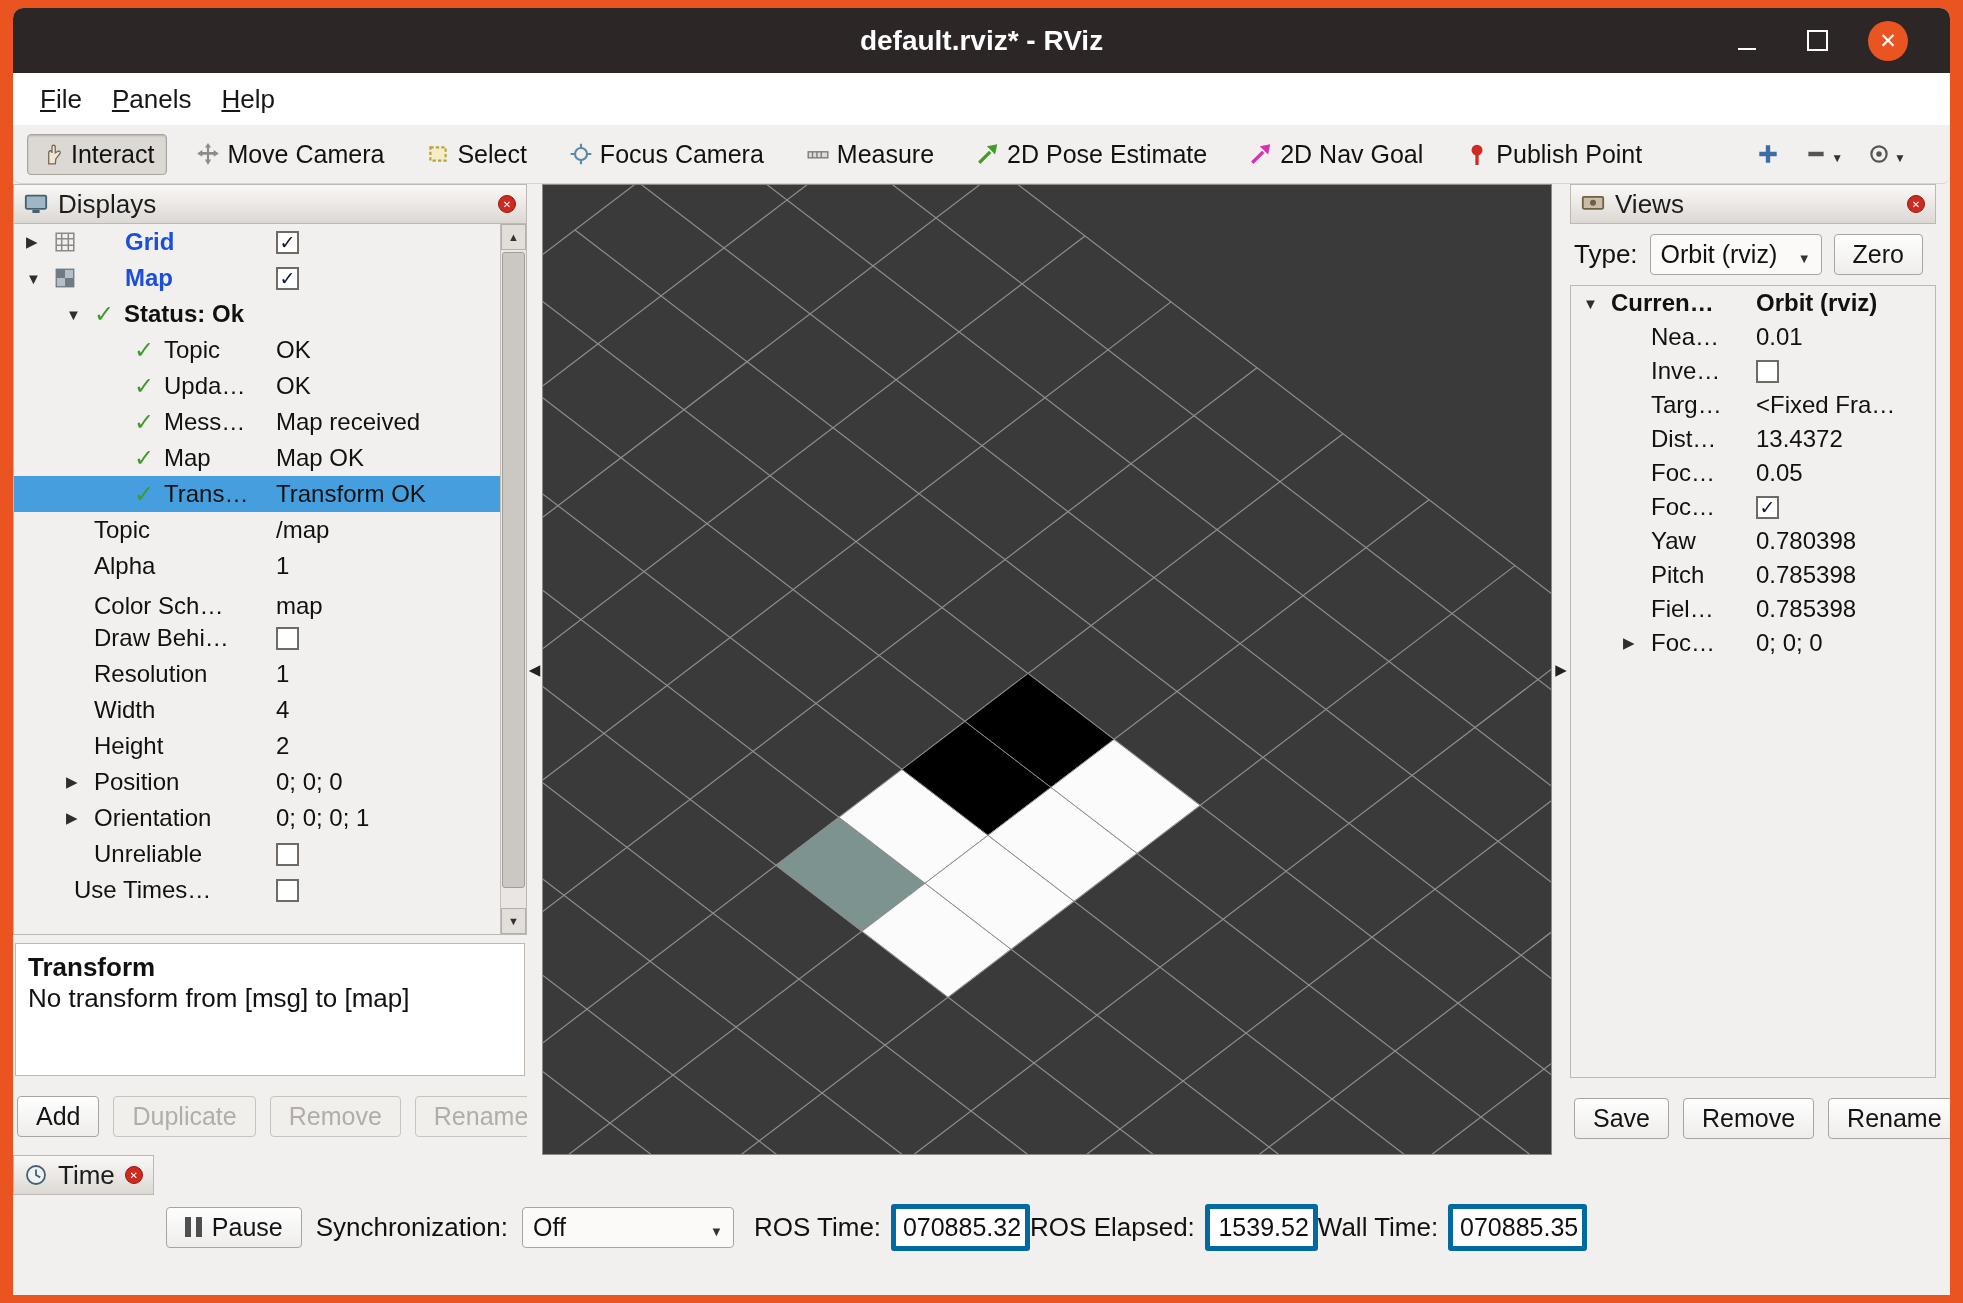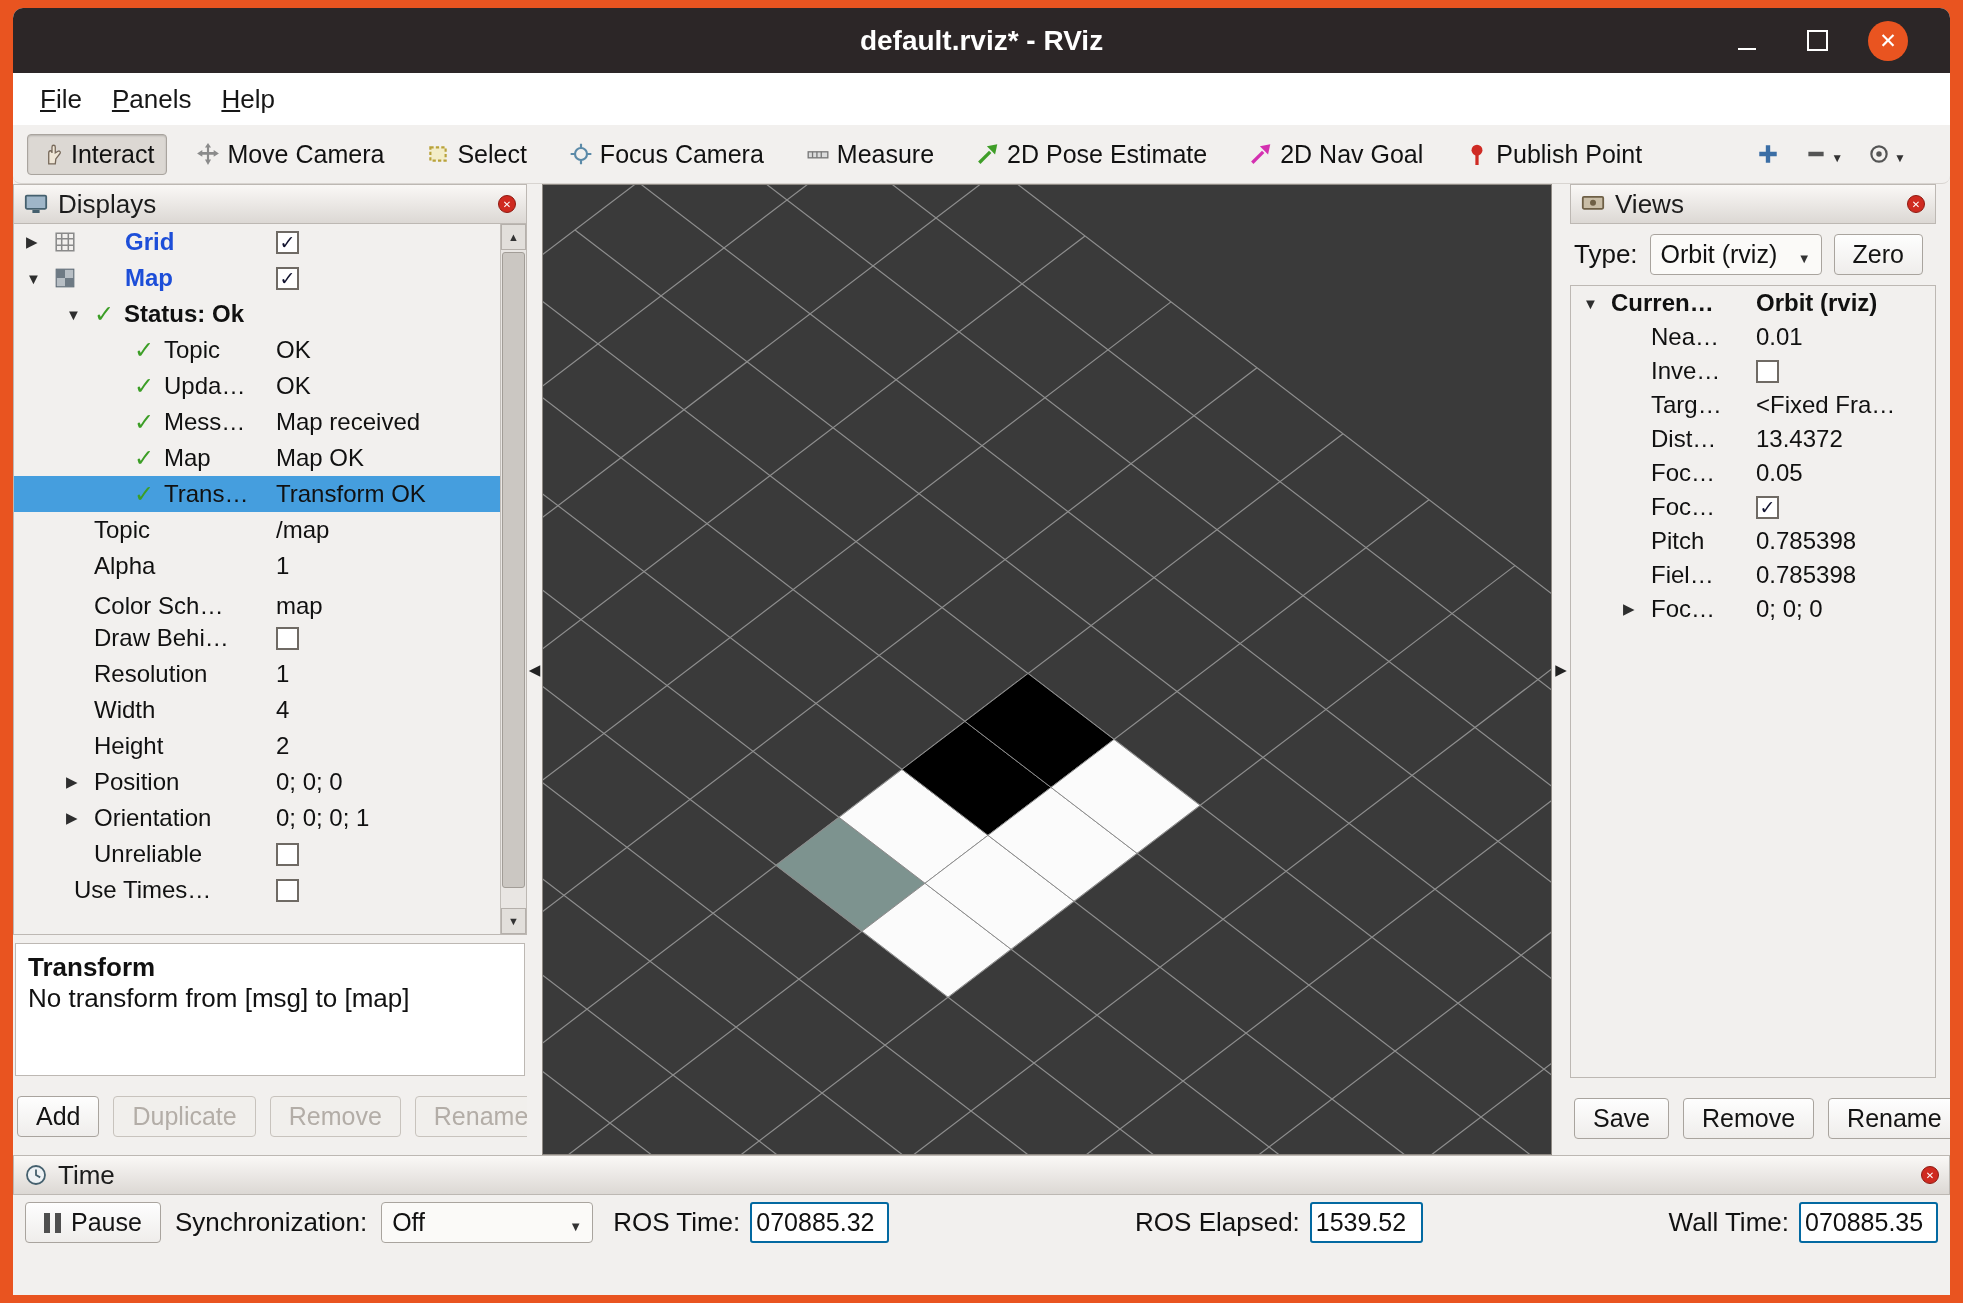--- a/index.html
+++ b/index.html
@@ -75,25 +75,25 @@
 .collapse-arrow.right::before{content:"▶";}
 .viewport{flex:1 1 auto;background:#3a3a3a;border:1px solid #8f8a84;min-width:0;position:relative;}
 .viewport svg{display:block;width:100%;height:100%;}
 .typerow{flex:0 0 auto;display:flex;align-items:center;gap:12px;padding:10px 4px;font-size:26px;}
 .select{background:#fbfaf8;border:1px solid #a9a49e;border-radius:4px;padding:5px 10px;display:inline-flex;align-items:center;gap:8px;font-size:25px;white-space:nowrap;overflow:hidden;}
 .select .sel-text{overflow:hidden;white-space:nowrap;flex:1 1 auto;}
 .select .caret::before{content:"▼";font-size:13px;color:#333;}
 .view-type-select{width:172px;flex:0 0 auto;}
 .views-tree{border:1px solid #bdb8b3;}
 .views .btnrow{margin-top:auto;padding-bottom:16px;}
-.time-panel{flex:0 0 auto;height:140px;display:flex;flex-direction:column;background:#f2f0ee;}
+.time-panel{flex:0 0 auto;height:140px;display:flex;flex-direction:row;background:#f2f0ee;}
 .time-row1{display:flex;align-items:center;gap:14px;padding:7px 12px 3px 12px;font-size:26px;flex:0 0 auto;}
 .time-fields{display:flex;flex:1 1 auto;justify-content:space-between;align-items:center;margin-left:6px;}
 .tfield{display:inline-flex;align-items:center;gap:10px;white-space:nowrap;}
-.fval{background:#fff;border:2px solid #0369a1;border-radius:3px;padding:4px 4px;font-size:25px;}
+.fval{background:#fff;border:5px solid #0369a1;border-radius:3px;padding:4px 4px;font-size:25px;text-align:right;}
 .time-row2{display:flex;align-items:center;padding:2px 14px 8px 12px;flex:0 0 auto;}
 .fps{margin-left:auto;font-size:26px;}
 .pause-icon{display:inline-flex;gap:5px;}
 .pause-icon::before,.pause-icon::after{content:"";width:6px;height:20px;background:#4f4f4f;display:inline-block;}
 .sync-select{width:212px;}
 </style>
 </head>
 <body>
 
 <div class="window">
@@ -460,20 +460,25 @@
             <span class="tlabel">Foc…</span>
             <span class="tvalue">0.05</span>
           </div>
           <div class="trow" style="padding-left: 52px;">
             <span class="expander"></span>
             <span class="tlabel">Foc…</span>
             <span class="checkbox checked"></span>
           </div>
           <div class="trow" style="padding-left: 52px;">
             <span class="expander"></span>
+            <span class="tlabel">Yaw</span>
+            <span class="tvalue">0.780398</span>
+          </div>
+          <div class="trow" style="padding-left: 52px;">
+            <span class="expander"></span>
             <span class="tlabel">Pitch</span>
             <span class="tvalue">0.785398</span>
           </div>
           <div class="trow" style="padding-left: 52px;">
             <span class="expander"></span>
             <span class="tlabel">Fiel…</span>
             <span class="tvalue">0.785398</span>
           </div>
           <div class="trow" style="padding-left: 52px;">
             <span class="expander closed"></span>

